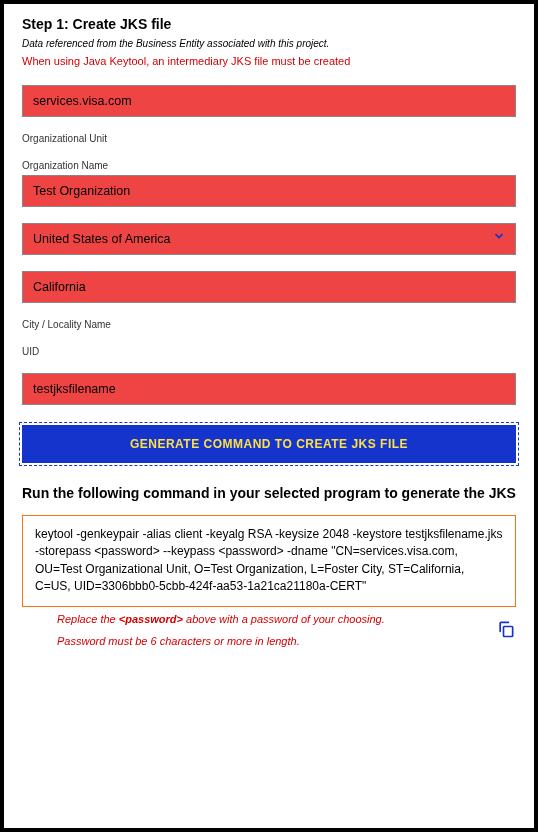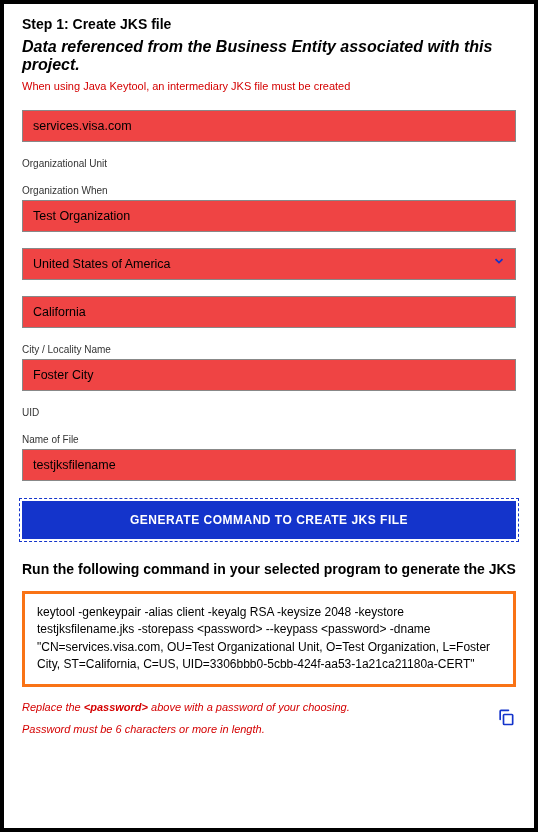--- a/index.html
+++ b/index.html
@@ -13,23 +13,22 @@
       font-size: 12px;
       color: #000;
     }
     .step-title {
       font-size: 14px;
       font-weight: 700;
       margin-bottom: 6px;
     }
     .subtitle {
       font-style: italic;
-      font-size: 16px;
+      font-size: 10px;
       margin-bottom: 6px;
-      font-weight: bold;
     }
     .warning {
       color: #d40000;
       font-size: 11px;
       margin-bottom: 18px;
     }
     .form-group {
       margin-bottom: 16px;
     }
     .form-label {
@@ -59,49 +58,50 @@
       position: absolute;
       right: 10px;
       top: 50%;
       transform: translateY(-60%);
       pointer-events: none;
       color: #1434cb;
     }
     .generate-btn {
       width: 100%;
       background: #1434cb;
-      color: #ffffff;
+      color: #fde047;
       border: none;
       padding: 12px;
       font-size: 12px;
       font-weight: 700;
       letter-spacing: 0.5px;
       cursor: pointer;
       outline: 1px dashed #1434cb;
       outline-offset: 2px;
       margin-top: 4px;
       margin-bottom: 22px;
     }
     .run-title {
       font-size: 14px;
       font-weight: 700;
       margin-bottom: 14px;
     }
     .command-box {
-      border: 3px solid #f97316;
+      border: 1px solid #f97316;
       padding: 10px 12px;
       font-size: 12px;
       line-height: 1.45;
       word-wrap: break-word;
-      margin-bottom: 14px;
+      margin-bottom: 6px;
       min-height: 70px;
     }
     .bottom-row {
       display: flex;
       align-items: flex-start;
+      margin-left: 35px;
     }
     .notes {
       flex: 1;
       font-size: 11px;
       font-style: italic;
       color: #d40000;
     }
     .notes .note1 { margin-bottom: 10px; }
     .copy-icon {
       color: #1434cb;
@@ -121,21 +121,21 @@
 
 <div class="form-group">
   <input class="form-input" value="services.visa.com" style="">
 </div>
 
 <div class="form-group">
   <label class="form-label">Organizational Unit</label>
 </div>
 
 <div class="form-group">
-  <label class="form-label">Organization When</label>
+  <label class="form-label">Organization Name</label>
   <input class="form-input" value="Test Organization" style="">
 </div>
 
 <div class="form-group">
   <div class="select-wrap">
     <select class="form-select">
       <option>United States of America</option>
     </select>
     <span class="chevron">
       <svg width="14" height="14" viewBox="0 0 24 24" fill="none" stroke="currentColor" stroke-width="3">
@@ -144,29 +144,27 @@
     </span>
   </div>
 </div>
 
 <div class="form-group">
   <input class="form-input" value="California" style="">
 </div>
 
 <div class="form-group">
   <label class="form-label">City / Locality Name</label>
-  <input class="form-input" value="Foster City" style="">
 </div>
 
 <div class="form-group">
   <label class="form-label">UID</label>
 </div>
 
 <div class="form-group">
-  <label class="form-label">Name of File</label>
   <input class="form-input" value="testjksfilename" style="">
 </div>
 
 <button class="generate-btn">GENERATE COMMAND TO CREATE JKS FILE</button>
 
 <h2 class="run-title">Run the following command in your selected program to generate the JKS</h2>
 
 <div class="command-box">keytool -genkeypair -alias client -keyalg RSA -keysize 2048 -keystore testjksfilename.jks -storepass &lt;password&gt; --keypass &lt;password&gt; -dname "CN=services.visa.com, OU=Test Organizational Unit, O=Test Organization, L=Foster City, ST=California, C=US, UID=3306bbb0-5cbb-424f-aa53-1a21ca21180a-CERT"</div>
 
 <div class="bottom-row">

